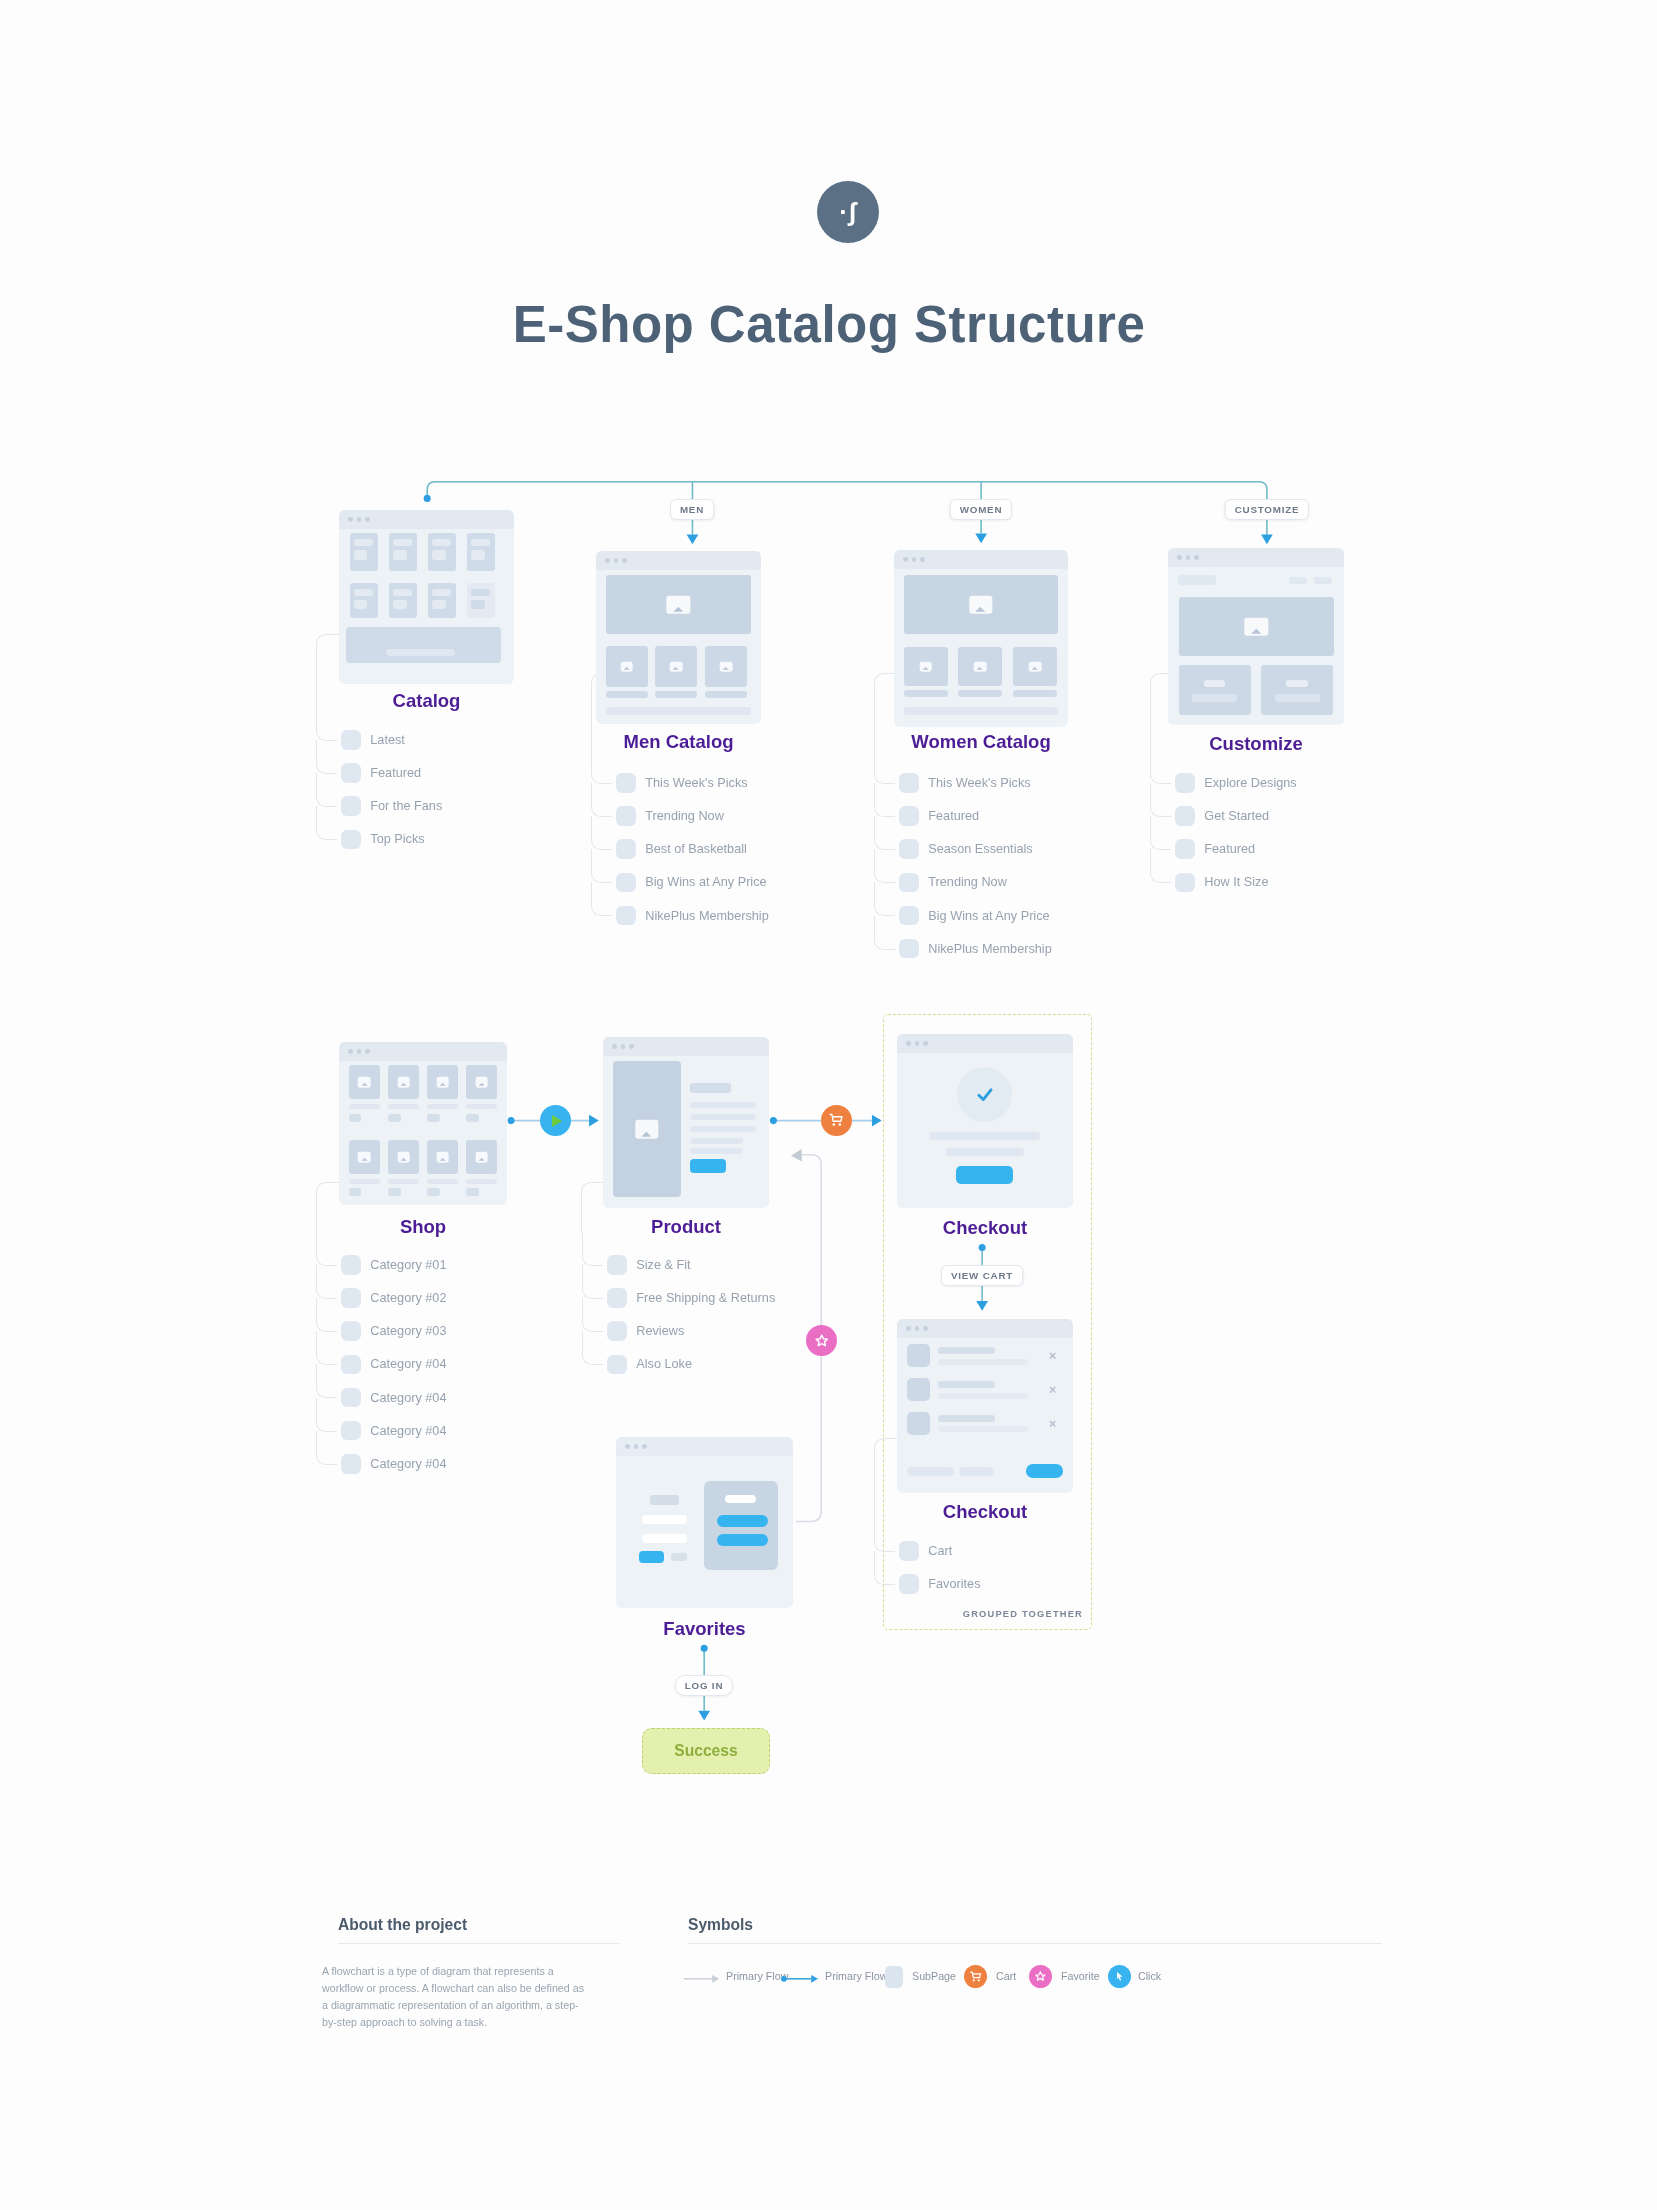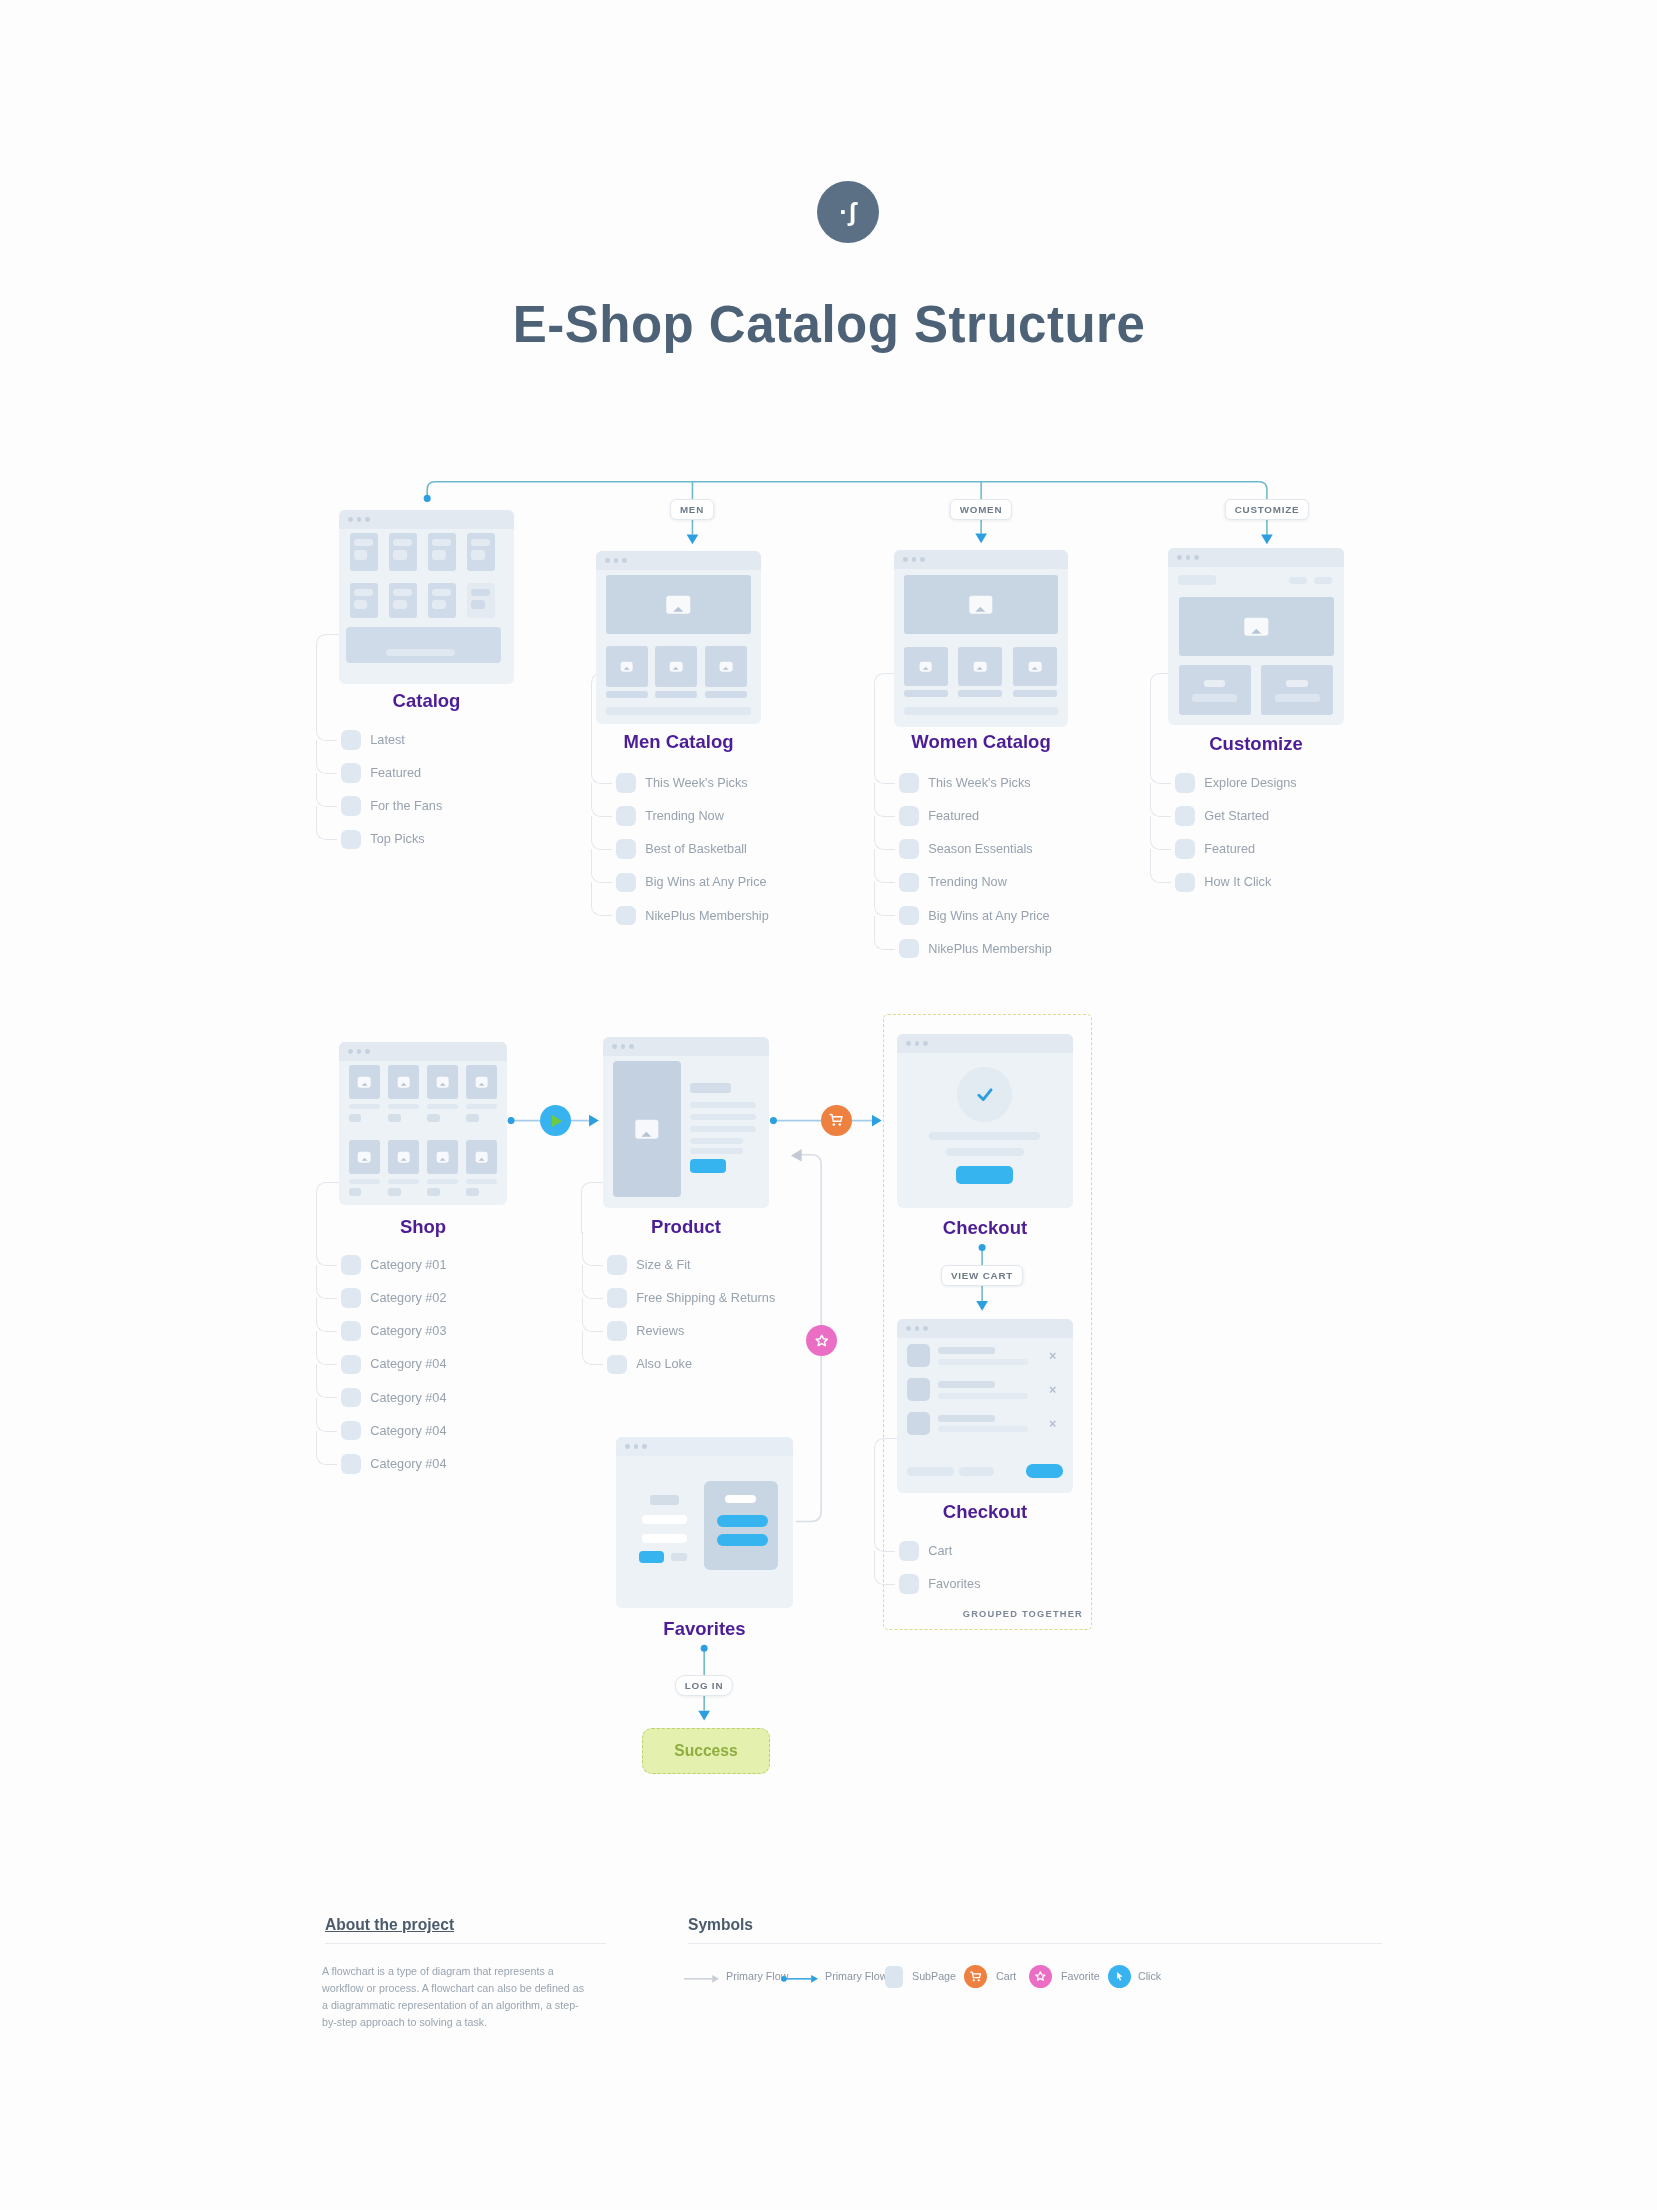--- a/index.html
+++ b/index.html
@@ -294,21 +294,21 @@
     <li>
         <span class="bx"></span>
         <span class="lb">Get Started</span>
       </li>
     <li>
         <span class="bx"></span>
         <span class="lb">Featured</span>
       </li>
     <li>
         <span class="bx"></span>
-        <span class="lb">How It Click</span>
+        <span class="lb">How It Size</span>
       </li>
   </ul>
 
   <div class="win" style="left:339px;top:1042px;width:168px;height:163px;">
     <div class="tbar"><i></i><i></i><i></i></div>
     <i class="b" style="left:9.8px;top:23.4px;width:31px;height:34px;">
         <i class="ic sm"></i>
       </i>
     <i class="b" style="left:49px;top:23.4px;width:31px;height:34px;">
         <i class="ic sm"></i>
@@ -489,21 +489,21 @@
     <i class="b" style="left:88px;top:44px;width:74px;height:89px;background:#c8d5e3;border-radius:5.9px;">
       <i class="w" style="position:absolute;left:20.5px;top:13.7px;width:31px;height:8.8px;border-radius:3.9px;background:#fff;"></i>
       <i class="bl" style="position:absolute;left:12.7px;top:34px;width:51px;height:11.7px;border-radius:5.9px;"></i>
       <i class="bl" style="position:absolute;left:12.7px;top:53px;width:51px;height:11.7px;border-radius:5.9px;"></i>
     </i>
   </div>
   <div class="node-title" style="left:616px;width:177px;top:1618px;">Favorites</div>
   <div class="chip" style="left:704px;top:1675px;border-radius:10px;">LOG IN</div>
   <div class="success" style="left:642px;top:1728px;width:126px;height:44px;">Success</div>
 
-  <div class="f-head" style="left:325px;top:1916px;width:281px;text-decoration:underline;">About the project</div>
+  <div class="f-head" style="left:338px;top:1916px;width:281px;">About the project</div>
   <div class="f-body" style="left:322px;top:1963px;width:265px;">A flowchart is a type of diagram that represents a workflow or process. A flowchart can also be defined as a diagrammatic representation of an algorithm, a step-by-step approach to solving a task.</div>
 
   <div class="f-head" style="left:688px;top:1916px;width:694px;">Symbols</div>
 
   <div class="lg-item" style="left:683px;top:1971px;">
     <svg width="37" height="11.7" viewBox="0 0 38 12">
         <path d="M1 6h29" stroke="#c9cfd7" stroke-width="1.5"></path>
         <path d="M30 2l7 4-7 4z" fill="#c9cfd7"></path>
       </svg>
   </div>

